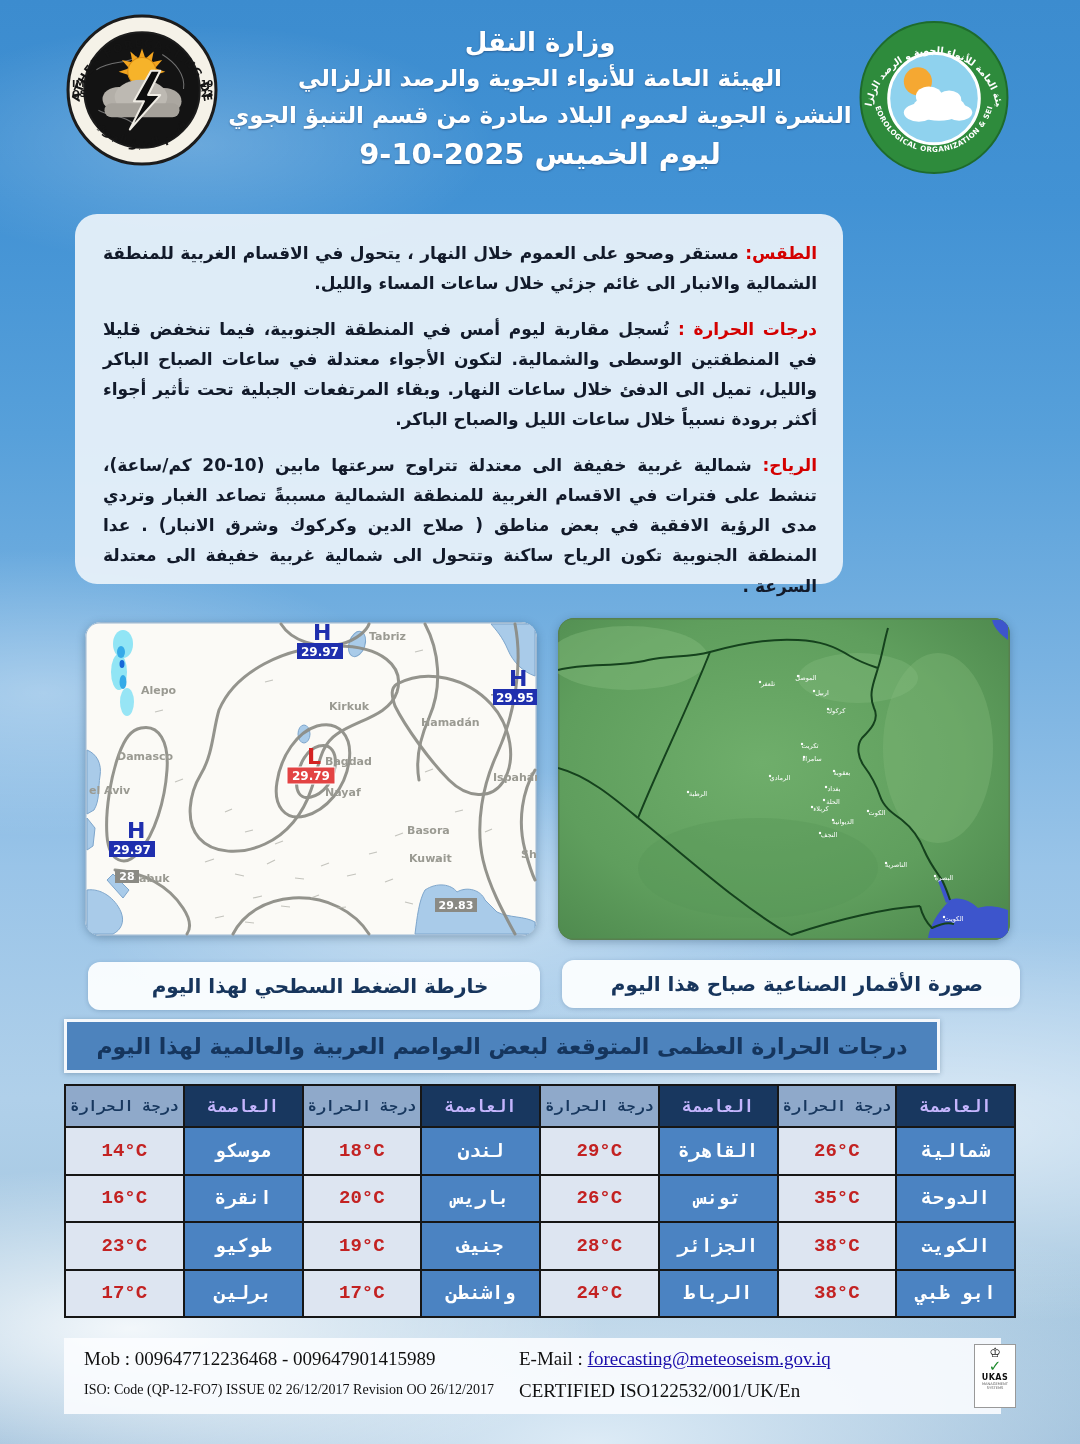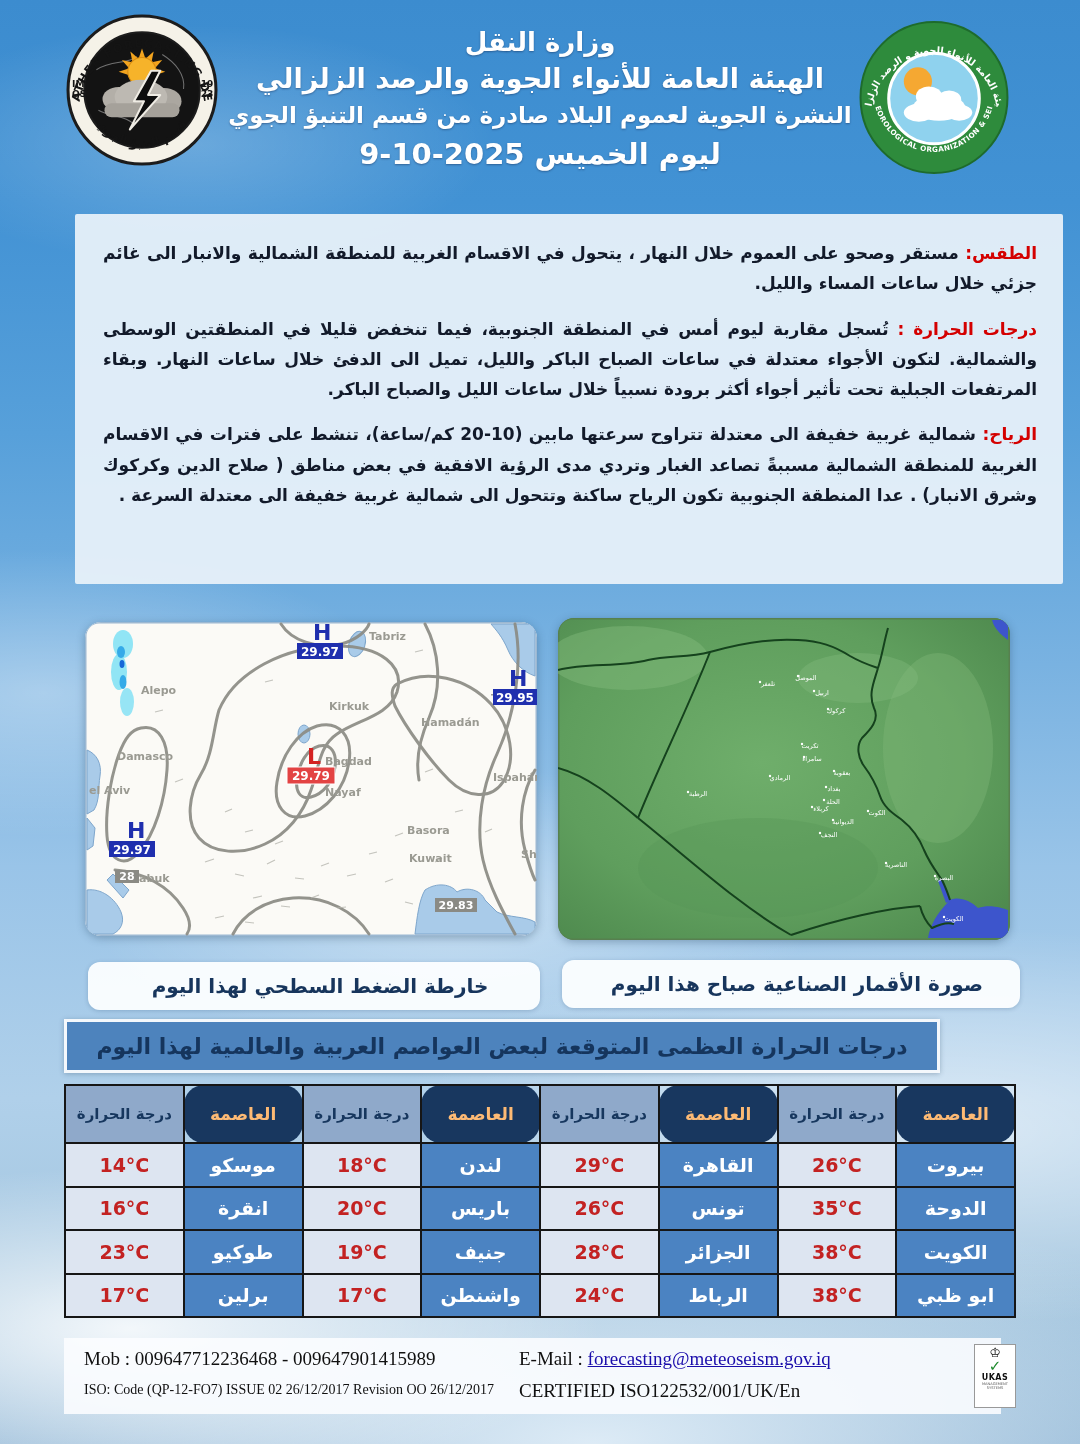--- a/index.html
+++ b/index.html
@@ -12,42 +12,42 @@
       radial-gradient(ellipse 980px 360px at 55% 100%, rgba(225,238,248,.95), rgba(225,238,248,0) 72%),
       radial-gradient(ellipse 600px 240px at 4% 48%, rgba(255,255,255,.35), rgba(255,255,255,0) 60%),
       radial-gradient(ellipse 500px 200px at 18% 10%, rgba(255,255,255,.22), rgba(255,255,255,0) 60%),
       linear-gradient(180deg,#3c8ccf 0%,#4292d4 14%,#57a0da 30%,#79b2e1 46%,#99c4e8 60%,#b0d0ea 76%,#a3c5de 90%,#8fb5d4 100%);
   }
   .abs{position:absolute;}
   
   .titles{left:225px;top:24px;width:630px;text-align:center;color:#fff;font-weight:bold;
     text-shadow:0 1px 2px rgba(20,40,80,.45);direction:rtl;}
   .t1{font-size:26px;line-height:36px;}
-  .t2{font-size:27px;line-height:37px;}
+  .t2{font-size:23px;line-height:37px;}
   .t3{font-size:23px;line-height:37px;}
   .t4{font-size:29px;line-height:40px;}
   
-  .content-box{left:75px;top:214px;width:988px;height:370px;box-sizing:border-box;
-    background:rgba(233,242,250,.93);border-radius:2px;padding:24px 26px 10px 28px;
+  .content-box{left:75px;top:214px;width:768px;height:370px;box-sizing:border-box;
+    background:rgba(233,242,250,.93);border-radius:22px;padding:24px 26px 10px 28px;
     direction:rtl;text-align:justify;color:#121a2a;}
   .content-box p{margin:0 0 15px 0;font-size:17px;line-height:1.78;font-weight:bold;}
   .lbl{color:#d40000;font-weight:bold;}
   
   .map-frame{border-radius:16px;overflow:hidden;box-shadow:0 2px 8px rgba(30,60,90,.35);}
   .caption{background:rgba(252,254,255,.95);border-radius:12px;display:flex;align-items:center;justify-content:center;
     color:#17355c;font-weight:bold;font-size:20px;direction:rtl;box-shadow:0 1px 4px rgba(40,70,110,.25);padding-left:12px;}
   
   .banner{left:64px;top:1019px;width:876px;height:54px;background:#4d83bd;border:3px solid #f4f8fc;
     box-sizing:border-box;display:flex;align-items:center;justify-content:center;
     color:#15355d;font-weight:bold;font-size:22px;direction:rtl;box-shadow:0 1px 5px rgba(30,60,90,.3);}
   
   .table-wrap{left:64px;top:1084px;width:952px;height:234px;}
   table.temps{width:100%;height:100%;border-collapse:collapse;direction:rtl;table-layout:fixed;}
-  table.temps th,table.temps td{border:2px solid #161616;text-align:center;vertical-align:middle;padding:8px;}
-  th.h-cap{background:#18375f;color:#fdba74;font-size:17px;font-weight:bold;height:40px;border-radius:20px;}
+  table.temps th,table.temps td{border:2px solid #161616;text-align:center;vertical-align:middle;padding:0;font-family:Liberation Mono, monospace;}
+  th.h-cap{background:#18375f;color:#c4b5fd;font-size:17px;font-weight:bold;height:40px;}
   th.h-temp{background:#8fa9ca;color:#17375e;font-size:15px;font-weight:bold;}
   td.c-cap{background:#4b83c2;color:#fff;font-size:19px;font-weight:bold;}
   td.c-temp{background:#dde5f1;color:#c32222;font-size:19px;font-weight:bold;font-family:"DejaVu Sans",sans-serif;}
   
   .footer{left:64px;top:1338px;width:937px;height:76px;background:rgba(252,253,255,.88);
     font-family:"Liberation Serif","DejaVu Serif",serif;color:#101010;}
   .f-mob{position:absolute;left:20px;top:10px;font-size:19px;}
   .f-isoline{position:absolute;left:20px;top:44px;font-size:14px;}
   .f-email{position:absolute;left:455px;top:10px;font-size:19px;}
   .f-email a{color:#1a0dab;text-decoration:underline;cursor:pointer;}
@@ -320,21 +320,21 @@
         <th class="h-cap">العاصمة</th>
         <th class="h-temp">درجة الحرارة</th>
         <th class="h-cap">العاصمة</th>
         <th class="h-temp">درجة الحرارة</th>
         <th class="h-cap">العاصمة</th>
         <th class="h-temp">درجة الحرارة</th>
         <th class="h-cap">العاصمة</th>
         <th class="h-temp">درجة الحرارة</th>
       </tr>
       <tr>
-        <td class="c-cap">بيروت</td>
+        <td class="c-cap">شمالية</td>
         <td class="c-temp">26°C</td>
         <td class="c-cap">القاهرة</td>
         <td class="c-temp">29°C</td>
         <td class="c-cap">لندن</td>
         <td class="c-temp">18°C</td>
         <td class="c-cap">موسكو</td>
         <td class="c-temp">14°C</td>
       </tr>
       <tr>
         <td class="c-cap">الدوحة</td>

